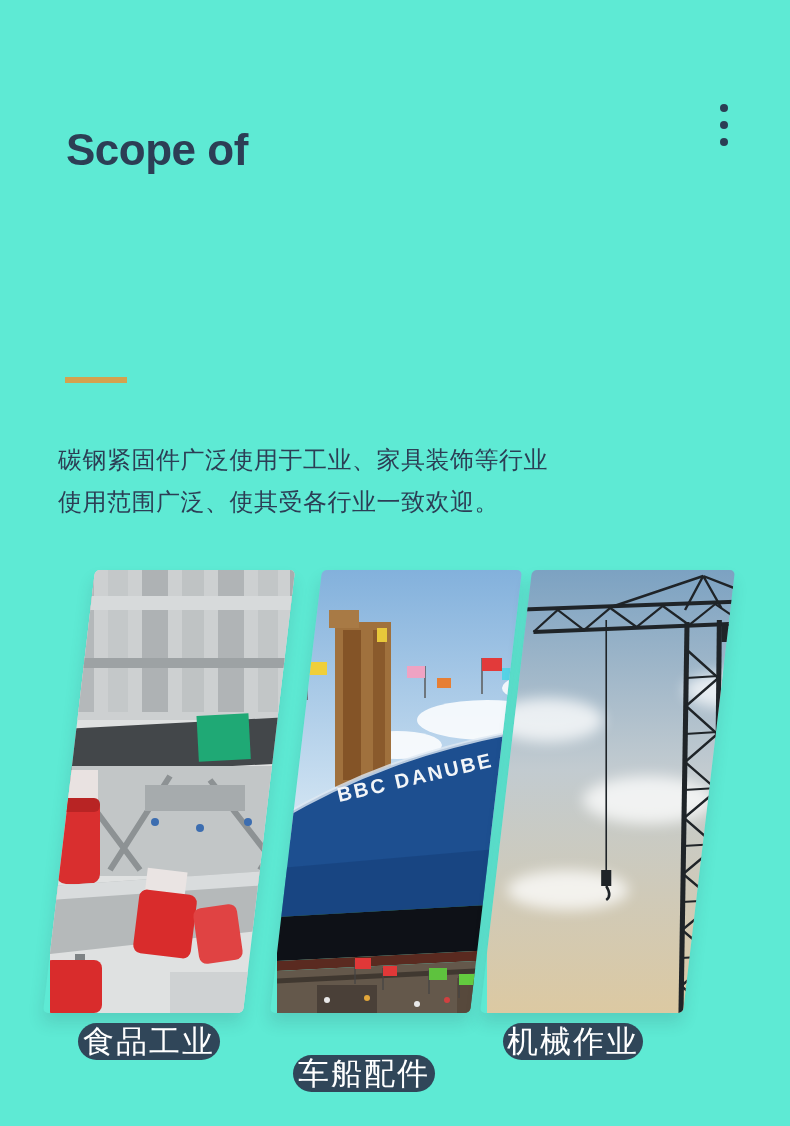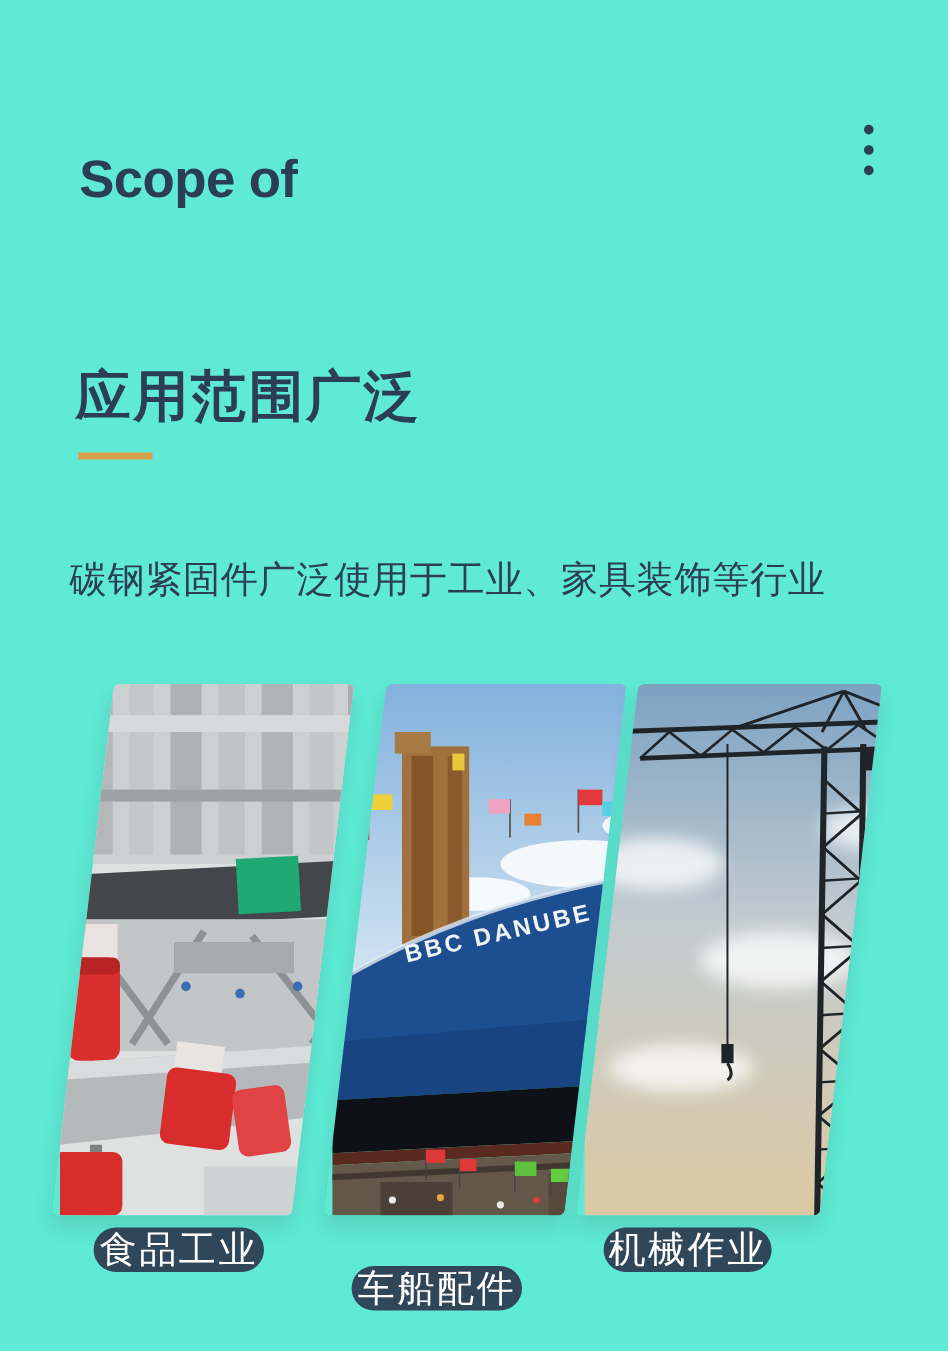--- a/index.html
+++ b/index.html
@@ -28,22 +28,22 @@
   .title-cn {
     position:absolute; left:63px; top:262px;
     font-size:46px; font-weight:bold; color:#2c3e55; letter-spacing:2px;
   }
 
   
   .divider { position:absolute; left:65px; top:377px; width:62px; height:6px; background:#d3a24f; }
 
   
   .desc {
-    position:absolute; left:58px; top:431px;
-    font-size:31px; line-height:42px; color:#2c3e55; letter-spacing:0.5px;
+    position:absolute; left:58px; top:415px;
+    font-size:24px; line-height:42px; color:#2c3e55; letter-spacing:0.5px;
   }
 
   
   .photo {
     position:absolute; top:570px; height:443px; overflow:hidden; border-radius:5px;
     transform:skewX(-6.7deg); transform-origin:0 0;
     box-shadow:0 10px 16px rgba(45,58,70,0.14);
     margin:0;
   }
   .photo .inner {
@@ -71,26 +71,26 @@
 <div class="page">
 
   <h1 class="title-en"><span class="tl">Scope of</span></h1>
 
   <div class="kebab">
     <i class="dot"></i>
     <i class="dot"></i>
     <i class="dot"></i>
   </div>
 
-  <h2 class="title-cn">应用范围广泛</h2>
 
   <div class="divider"></div>
 
   <p class="desc">
     <span style="display:block">碳钢紧固件广泛使用于工业、家具装饰等行业</span>
+    <span style="display:block">使用范围广泛、使其受各行业一致欢迎。</span>
   </p>
 
   <div>
 
     <figure class="photo p1">
       <div class="inner">
         <svg class="ph" viewBox="0 0 290 443" preserveAspectRatio="none">
           <rect width="290" height="443" fill="#dfe1e1"></rect>
           <rect width="290" height="150" fill="#cdd0d1"></rect>
           <rect x="18" y="0" width="26" height="142" fill="#b4b8ba"></rect>

